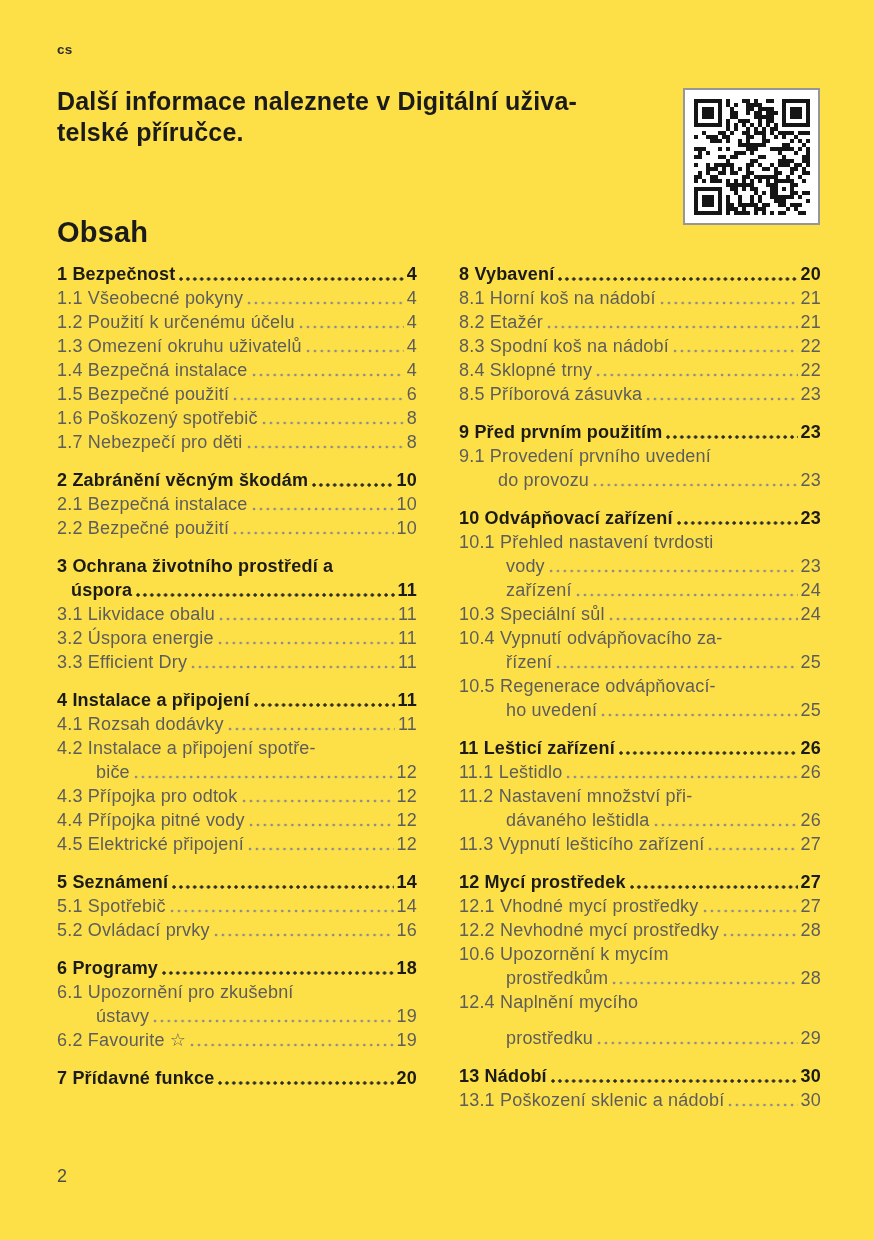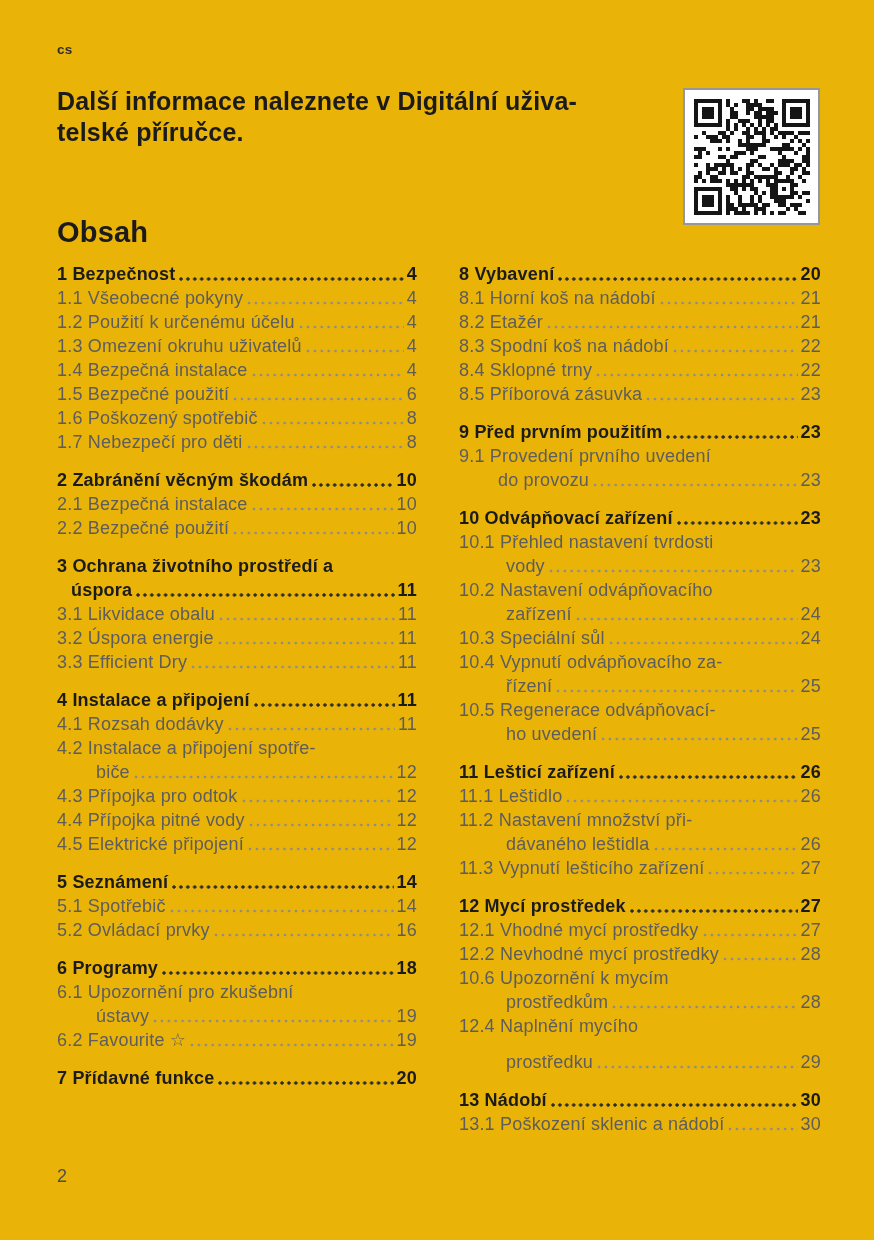--- a/index.html
+++ b/index.html
@@ -1,19 +1,19 @@
 <!DOCTYPE html>
 <html lang="cs"><head>
 <meta charset="utf-8">
 <style>
   html,body{ margin:0; padding:0; background:#e8e8e8; }
   .page{
     position:relative;
     width:874px; height:1240px;
-    background:#eab308;
+    background:#fde047;
     margin:0 auto;
     font-family:"Liberation Sans","DejaVu Sans",sans-serif;
     overflow:hidden;
   }
   .lang{
     position:absolute; left:57px; top:42px;
     font-size:13.5px; font-weight:700; color:#2e2e2e; letter-spacing:0.3px;
   }
   .intro{
     position:absolute; left:57px; top:86px; width:630px;
@@ -353,23 +353,20 @@
           <span class="t">10.1 Přehled nastavení tvrdosti</span>
         </div>
         <div class="line">
           <span class="t" style="padding-left: 47px;">vody</span>
           <span class="leader"></span>
           <span class="pg">23</span>
         </div>
       </div>
       <div class="entry">
         <div class="line">
-          <span class="t">10.2 Nastavení odvápňovacího</span>
-        </div>
-        <div class="line">
           <span class="t" style="padding-left: 47px;">zařízení</span>
           <span class="leader"></span>
           <span class="pg">24</span>
         </div>
       </div>
       <div class="entry">
         <div class="line">
           <span class="t">10.3 Speciální sůl</span>
           <span class="leader"></span>
           <span class="pg">24</span>

